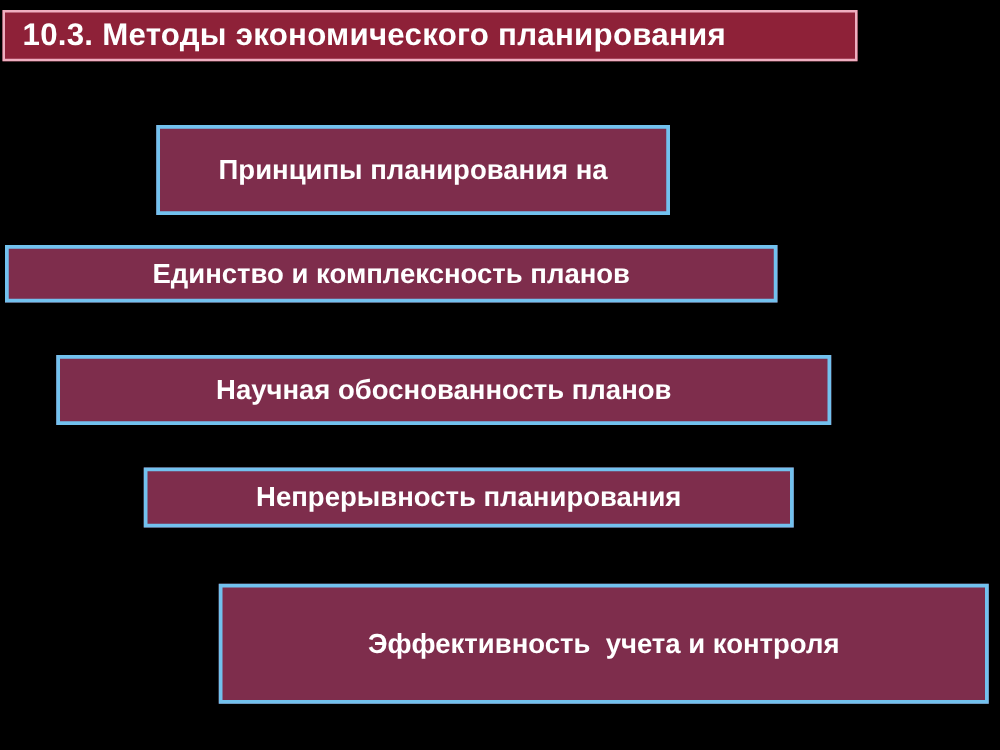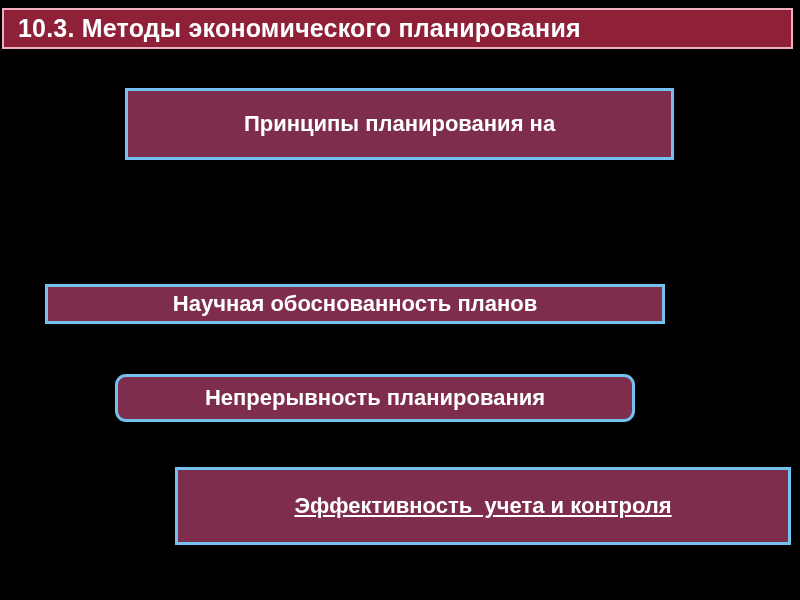--- a/index.html
+++ b/index.html
@@ -22,21 +22,21 @@
       #1b2520 94%,
       #0e1713 100%);
     font-family: "Liberation Sans", sans-serif;
     font-weight: bold;
     color: #ffffff;
   }
   .titlebar {
     position: absolute;
     left: 2px;
     top: 8px;
-    width: 791px;
+    width: 684px;
     height: 41px;
     box-sizing: border-box;
     background: #8e2138;
     border: 2px solid #efaec0;
     display: flex;
     align-items: center;
     padding-left: 14px;
     font-size: 25px;
     letter-spacing: 0.2px;
     box-shadow: 2px 2px 4px rgba(0,0,0,0.25);
@@ -51,39 +51,42 @@
     align-items: center;
     justify-content: center;
     text-align: center;
     font-size: 22px;
     line-height: 1.28;
     box-shadow: 2px 3px 5px rgba(0,0,0,0.35);
   }
   .box .line {
     white-space: pre-wrap;
   }
-  .header-box   { left: 125px; top: 88px;  width: 549px; height: 72px; }
+  .header-box   { left: 125px; top: 100px;  width: 411px; height: 72px; }
   .box-unity    { left: 4px;   top: 196px; width: 618px; height: 46px; }
-  .box-science  { left: 45px;  top: 284px; width: 620px; height: 40px; }
-  .box-continuity { left: 115px; top: 374px; width: 520px; height: 48px; border-radius: 11px; }
-  .box-efficiency { left: 175px; top: 467px; width: 616px; height: 78px; text-decoration: underline; }
+  .box-science  { left: 45px;  top: 284px; width: 620px; height: 56px; }
+  .box-continuity { left: 115px; top: 374px; width: 520px; height: 48px; }
+  .box-efficiency { left: 175px; top: 467px; width: 616px; height: 96px; }
 </style>
 </head>
 <body>
 
 <div class="slide">
 
   <div class="titlebar">
     <span>10.3. Методы экономического планирования</span>
   </div>
 
   <div class="box header-box">
     <div class="line">Принципы планирования на</div>
   </div>
 
+  <div class="box box-unity">
+    <div class="line">Единство и комплексность планов</div>
+  </div>
 
   <div class="box box-science">
     <div class="line">Научная обоснованность планов</div>
   </div>
 
   <div class="box box-continuity">
     <div class="line">Непрерывность планирования</div>
   </div>
 
   <div class="box box-efficiency">

